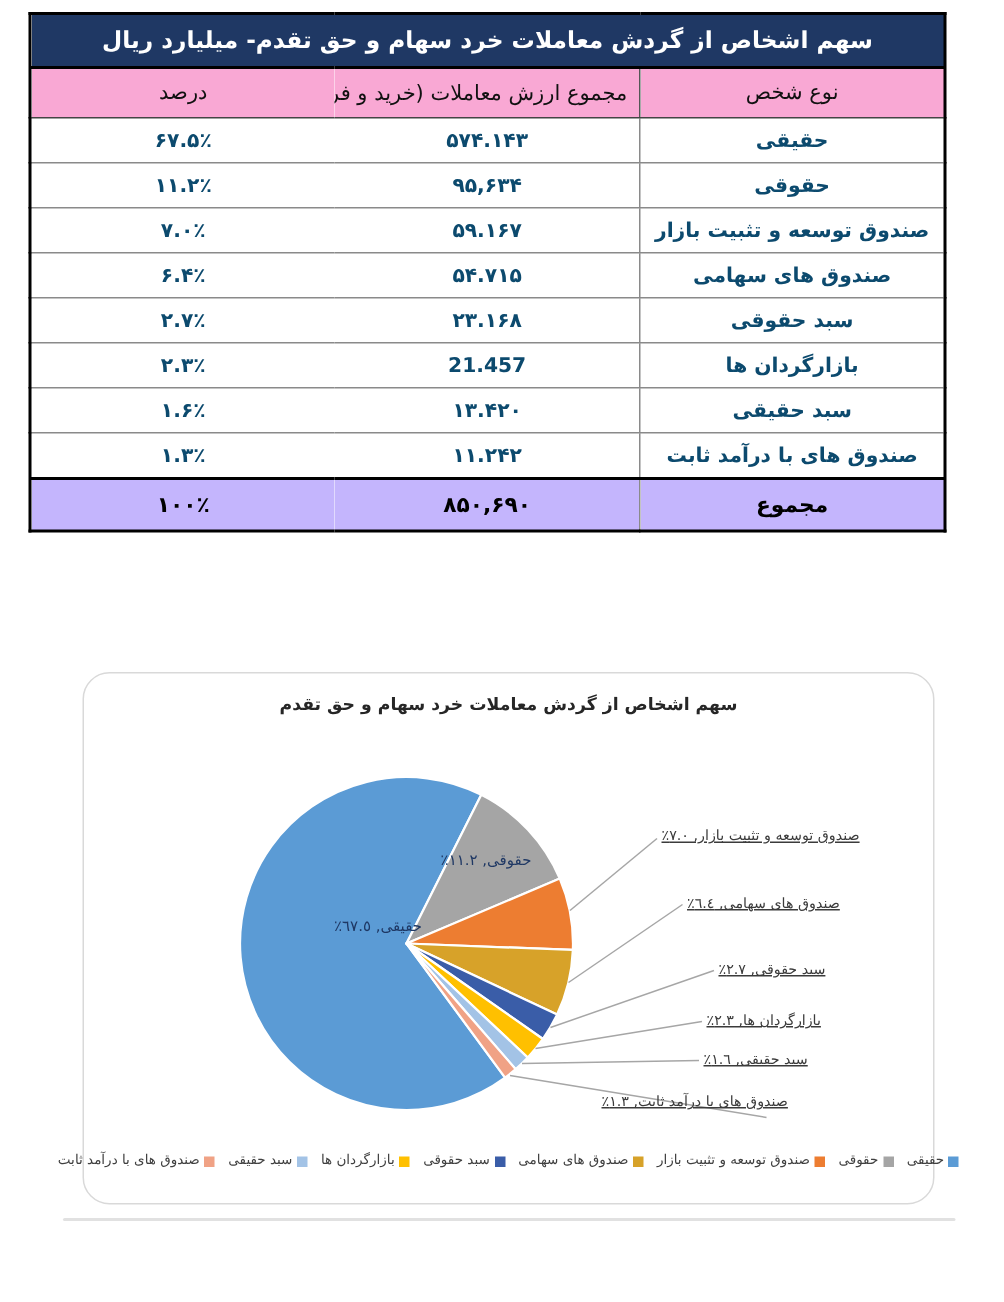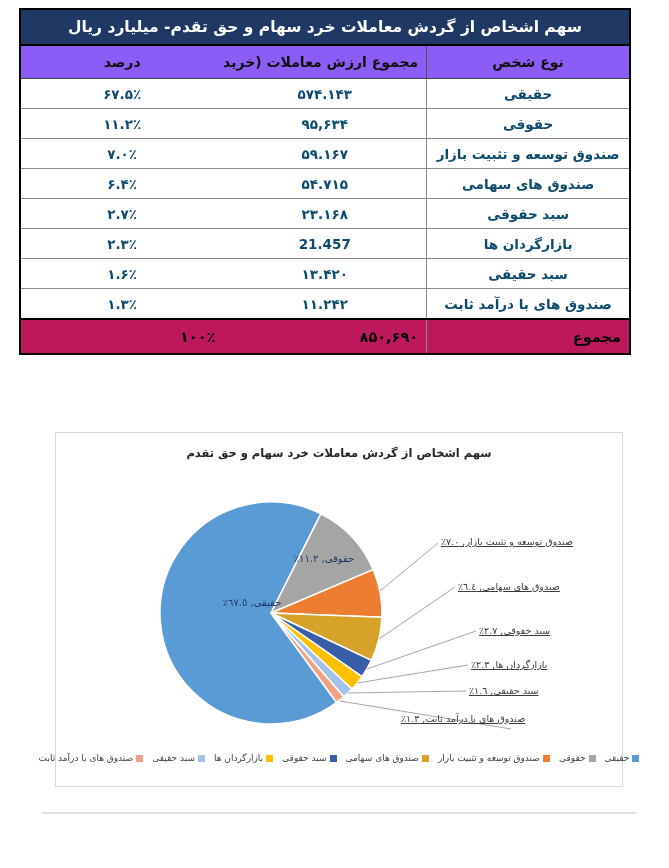--- a/index.html
+++ b/index.html
@@ -12,41 +12,40 @@
     position:absolute;left:19px;top:8px;width:612px;
     border-collapse:collapse;table-layout:fixed;direction:rtl;
     border:2.5px solid #000;
   }
   .report-table td{overflow:hidden;white-space:nowrap;text-align:center;vertical-align:middle;padding:0 8px;}
   .t-title td{
     height:34px;background:#1F3864;color:#fff;font-weight:bold;font-size:15.5px;
     border-bottom:2px solid #000;
   }
   .t-head td{
-    height:32px;background:#8b5cf6;color:#111;font-weight:bold;font-size:14px;
+    height:32px;background:#f9a8d4;color:#111;font-weight:normal;font-size:14px;
     border-bottom:1.5px solid #444;
   }
   .t-body td{
     height:29px;background:#fff;color:#0c4a6e;font-size:13.5px;font-weight:bold;
     border:1.2px solid #8a8a8a;border-right:none;border-left:none;
   }
   .t-body td + td{border-left:none;}
   .t-body td.cell-pct,.t-head td.cell-pct,.t-foot td.cell-pct{border-left:1.2px solid #8a8a8a;}
   .t-body td.cell-type,.t-head td.cell-type,.t-foot td.cell-type{border-left:1.2px solid #8a8a8a;}
   .t-head td.cell-type,.t-head td.cell-value{border-left-color:#555;}
   .t-foot td{
-    height:33px;background:#be185d;color:#000;font-weight:bold;font-size:14.5px;
+    height:33px;background:#c4b5fd;color:#000;font-weight:bold;font-size:14.5px;
     border-top:2.2px solid #000;
-    text-align:right;
   }
   .cell-value{font-size:13px;}
   
   .chart-card{
-    position:absolute;left:55px;top:432px;width:566px;height:353px;
-    background:#fff;border:1.5px solid #D9D9D9;border-radius:0;
+    position:absolute;left:55px;top:448px;width:566px;height:353px;
+    background:#fff;border:1.5px solid #D9D9D9;border-radius:18px;
   }
   .chart-title{
     position:absolute;left:0;right:0;top:13px;text-align:center;
     font-size:11.5px;font-weight:bold;color:#262626;direction:rtl;
   }
   .pie-svg{position:absolute;left:0;top:0;width:566px;height:353px;}
   .pie-label-in{
     position:absolute;transform:translate(-50%,-50%);white-space:nowrap;
     font-size:10px;font-weight:normal;color:#1F3864;direction:rtl;
   }

